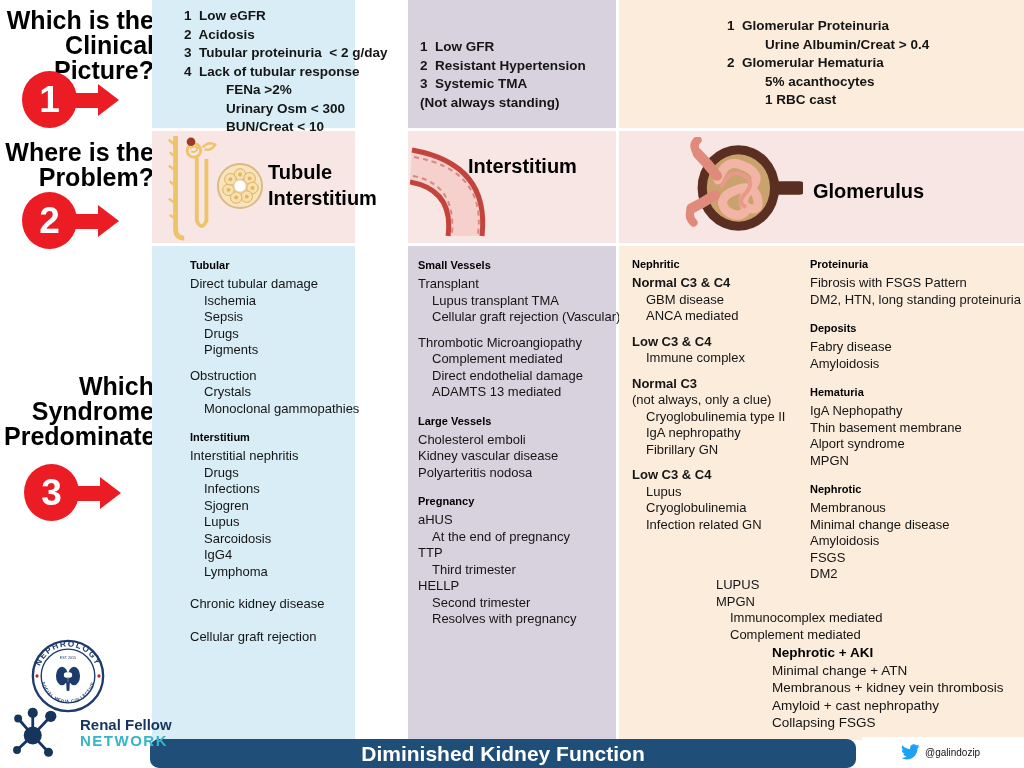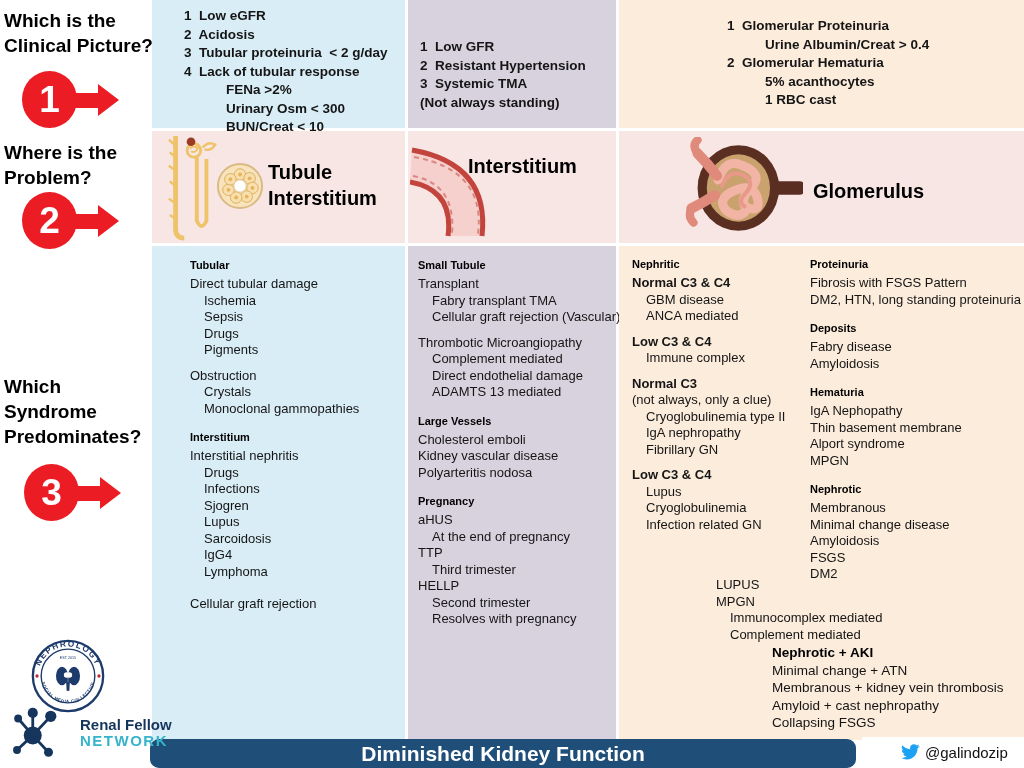--- a/index.html
+++ b/index.html
@@ -3,21 +3,21 @@
 <meta charset="utf-8">
 <style>
   html,body{margin:0;padding:0;background:#fff;}
   .canvas{position:relative;width:1024px;height:768px;background:#fff;overflow:hidden;
           font-family:"Liberation Sans",sans-serif;color:#111;}
   .cell{position:absolute;box-sizing:border-box;}
   
   .r1{top:0;height:128px;}
   .r2{top:131px;height:112px;background:#f8e6e5;}
   .r3{top:246px;height:494px;}
-  .c1{left:152px;width:253px;}
+  .c1{left:152px;width:203px;}
   .c2{left:408px;width:208px;}
   .c3{left:619px;width:405px;}
   .r1.c1,.r3.c1{background:#d9edf6;}
   .r1.c2,.r3.c2{background:#d8d2df;}
   .r1.c3,.r3.c3{background:#fcecdc;}
   
   .li{font-size:13px;line-height:16.5px;white-space:pre;color:#151515;}
   .r1 .li{font-weight:bold;font-size:13.5px;line-height:18.5px;}
   .ind{padding-left:42px;}
   .r1.c3 .ind{padding-left:38px;}
@@ -34,41 +34,41 @@
   .r3.c1{padding:8px 0 0 38px;}
   .r3.c2{padding:8px 0 0 10px;}
   .subcol{position:absolute;top:7px;}
   .subcol.sleft{left:13px;width:172px;}
   .subcol.sright{left:191px;width:216px;}
   .centerblock{position:absolute;left:97px;top:331px;}
   .akiblock{position:absolute;left:153px;top:398px;}
   .akiblock .h{font-size:18px;line-height:24px;}
   .akiblock .li{line-height:17.5px;font-size:13.5px;}
   
-  .q{position:absolute;left:4px;width:150px;font-size:19px;line-height:25px;font-weight:bold;color:#000;}
+  .q{position:absolute;left:4px;width:150px;font-size:25px;line-height:25px;font-weight:bold;color:#000;text-align:right;}
   .q1{top:8px;} .q2{top:140px;} .q3{top:374px;}
   .arrow{position:absolute;width:98px;height:58px;}
   .a1{left:22px;top:71px;} .a2{left:22px;top:192px;} .a3{left:24px;top:464px;}
   .arrow .circ{position:absolute;left:0;top:0;width:55px;height:57px;background:#ec1c24;border-radius:50%;
                color:#fff;font-weight:bold;font-size:37px;text-align:center;line-height:57px;}
   .arrow .shaft{position:absolute;left:49px;top:22px;width:29px;height:15px;background:#ec1c24;}
   .arrow .head{position:absolute;left:76px;top:13px;width:0;height:0;
                border-top:16px solid transparent;border-bottom:16px solid transparent;border-left:21px solid #ec1c24;}
   
   .loc-label{position:absolute;font-weight:bold;color:#000;font-size:20px;line-height:26px;}
   .lbl-tubule{left:116px;top:28px;width:140px;}
   .lbl-vasc{left:60px;top:22px;}
   .lbl-glom{left:194px;top:47px;}
   .icon-abs{position:absolute;}
   
   .footer-bar{position:absolute;left:150px;top:739px;width:706px;height:29px;background:#1f4e79;
               color:#fff;font-weight:bold;font-size:21px;text-align:center;line-height:29px;border-radius:9px;}
   .twitter{position:absolute;left:862px;top:737px;width:162px;height:31px;display:flex;align-items:center;
            padding-left:38px;box-sizing:border-box;gap:5px;background:#fff;}
-  .twitter span{font-size:15px;color:#111;}
+  .twitter span{font-size:10px;color:#111;}
   
   .nsmc{position:absolute;left:31px;top:639px;}
   .rfn{position:absolute;left:10px;top:705px;display:flex;align-items:center;gap:20px;}
   .rfn-text div:first-child{color:#16355c;font-weight:bold;font-size:15px;line-height:16px;}
   .rfn-text div:last-child{color:#35b4cb;font-weight:bold;font-size:15px;line-height:15px;letter-spacing:1.5px;}
 </style>
 </head>
 <body>
 
 <div class="canvas">
@@ -190,26 +190,27 @@
       <div class="li l1">Monoclonal gammopathies</div>
       <div class="li h mt">Interstitium</div>
       <div class="li">Interstitial nephritis</div>
       <div class="li l1">Drugs</div>
       <div class="li l1">Infections</div>
       <div class="li l1">Sjogren</div>
       <div class="li l1">Lupus</div>
       <div class="li l1">Sarcoidosis</div>
       <div class="li l1">IgG4</div>
       <div class="li l1">Lymphoma</div>
+      <div class="li mt2">Chronic kidney disease</div>
       <div class="li mt2">Cellular graft rejection</div>
     </div>
   <div class="cell r3 c2">
-      <div class="li h">Small Tubule</div>
+      <div class="li h">Small Vessels</div>
       <div class="li">Transplant</div>
-      <div class="li l1">Fabry transplant TMA</div>
+      <div class="li l1">Lupus transplant TMA</div>
       <div class="li l1">Cellular graft rejection (Vascular)</div>
       <div class="li mt">Thrombotic Microangiopathy</div>
       <div class="li l1">Complement mediated</div>
       <div class="li l1">Direct endothelial damage</div>
       <div class="li l1">ADAMTS 13 mediated</div>
       <div class="li h mt">Large Vessels</div>
       <div class="li">Cholesterol emboli</div>
       <div class="li">Kidney vascular disease</div>
       <div class="li">Polyarteritis nodosa</div>
       <div class="li h mt">Pregnancy</div>

